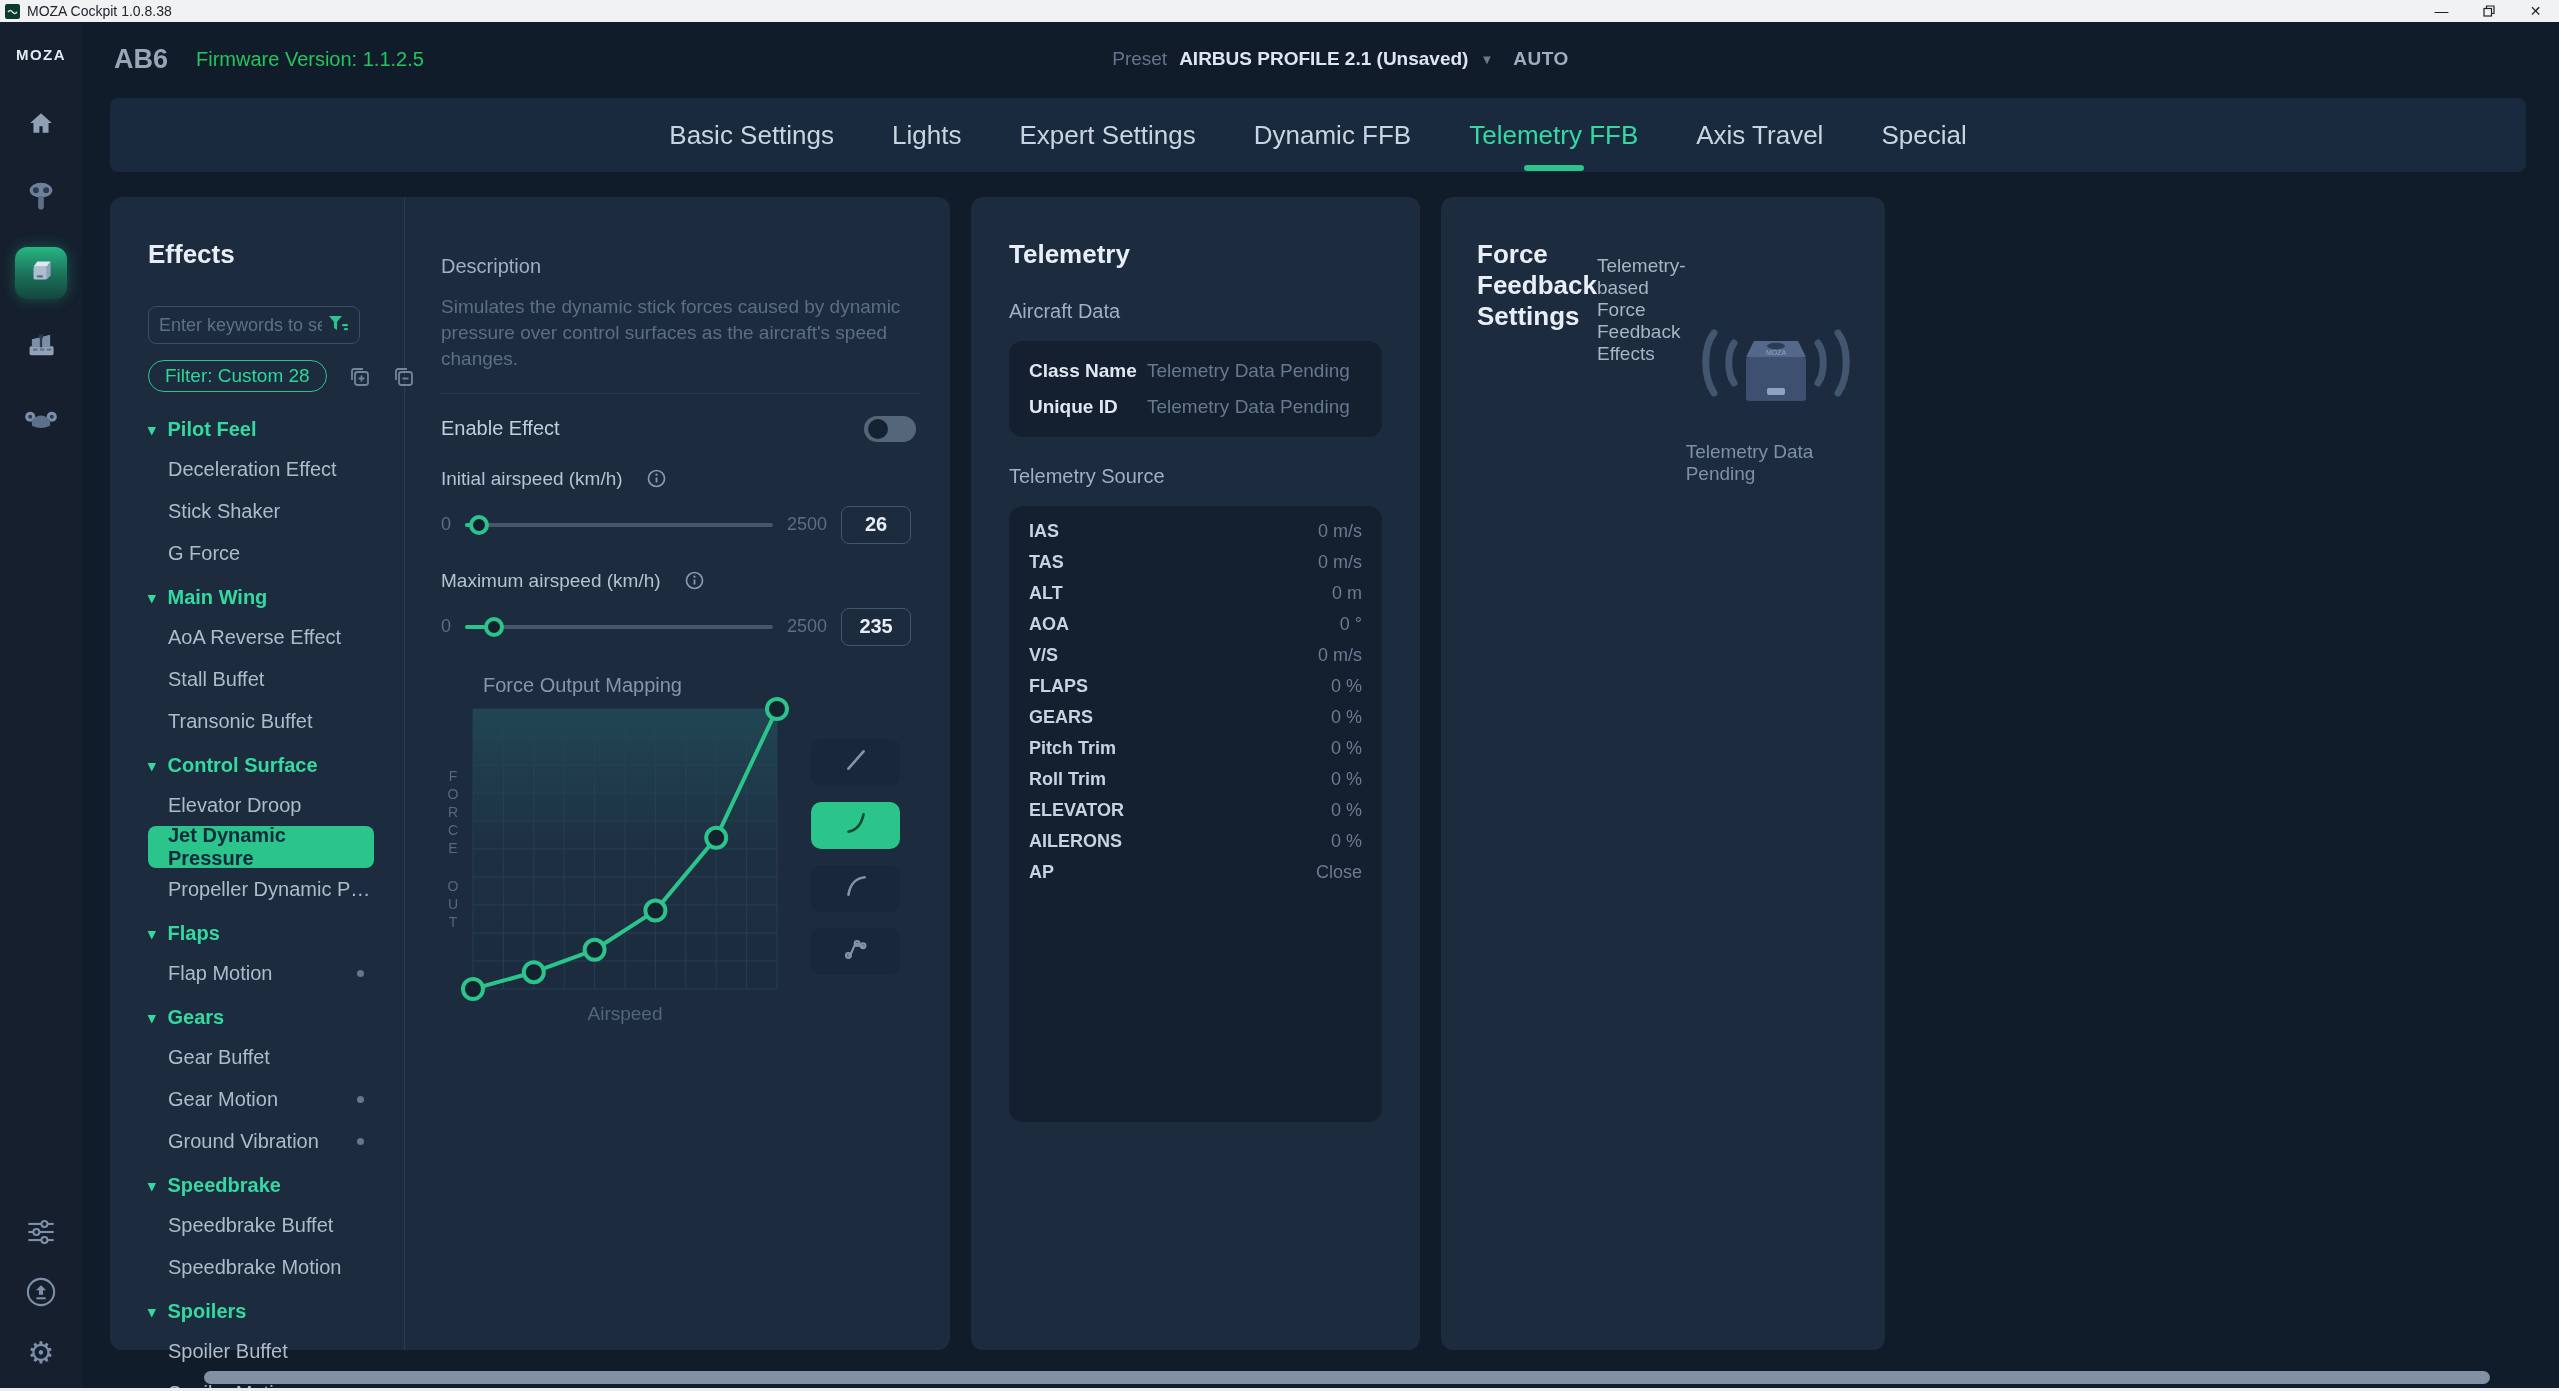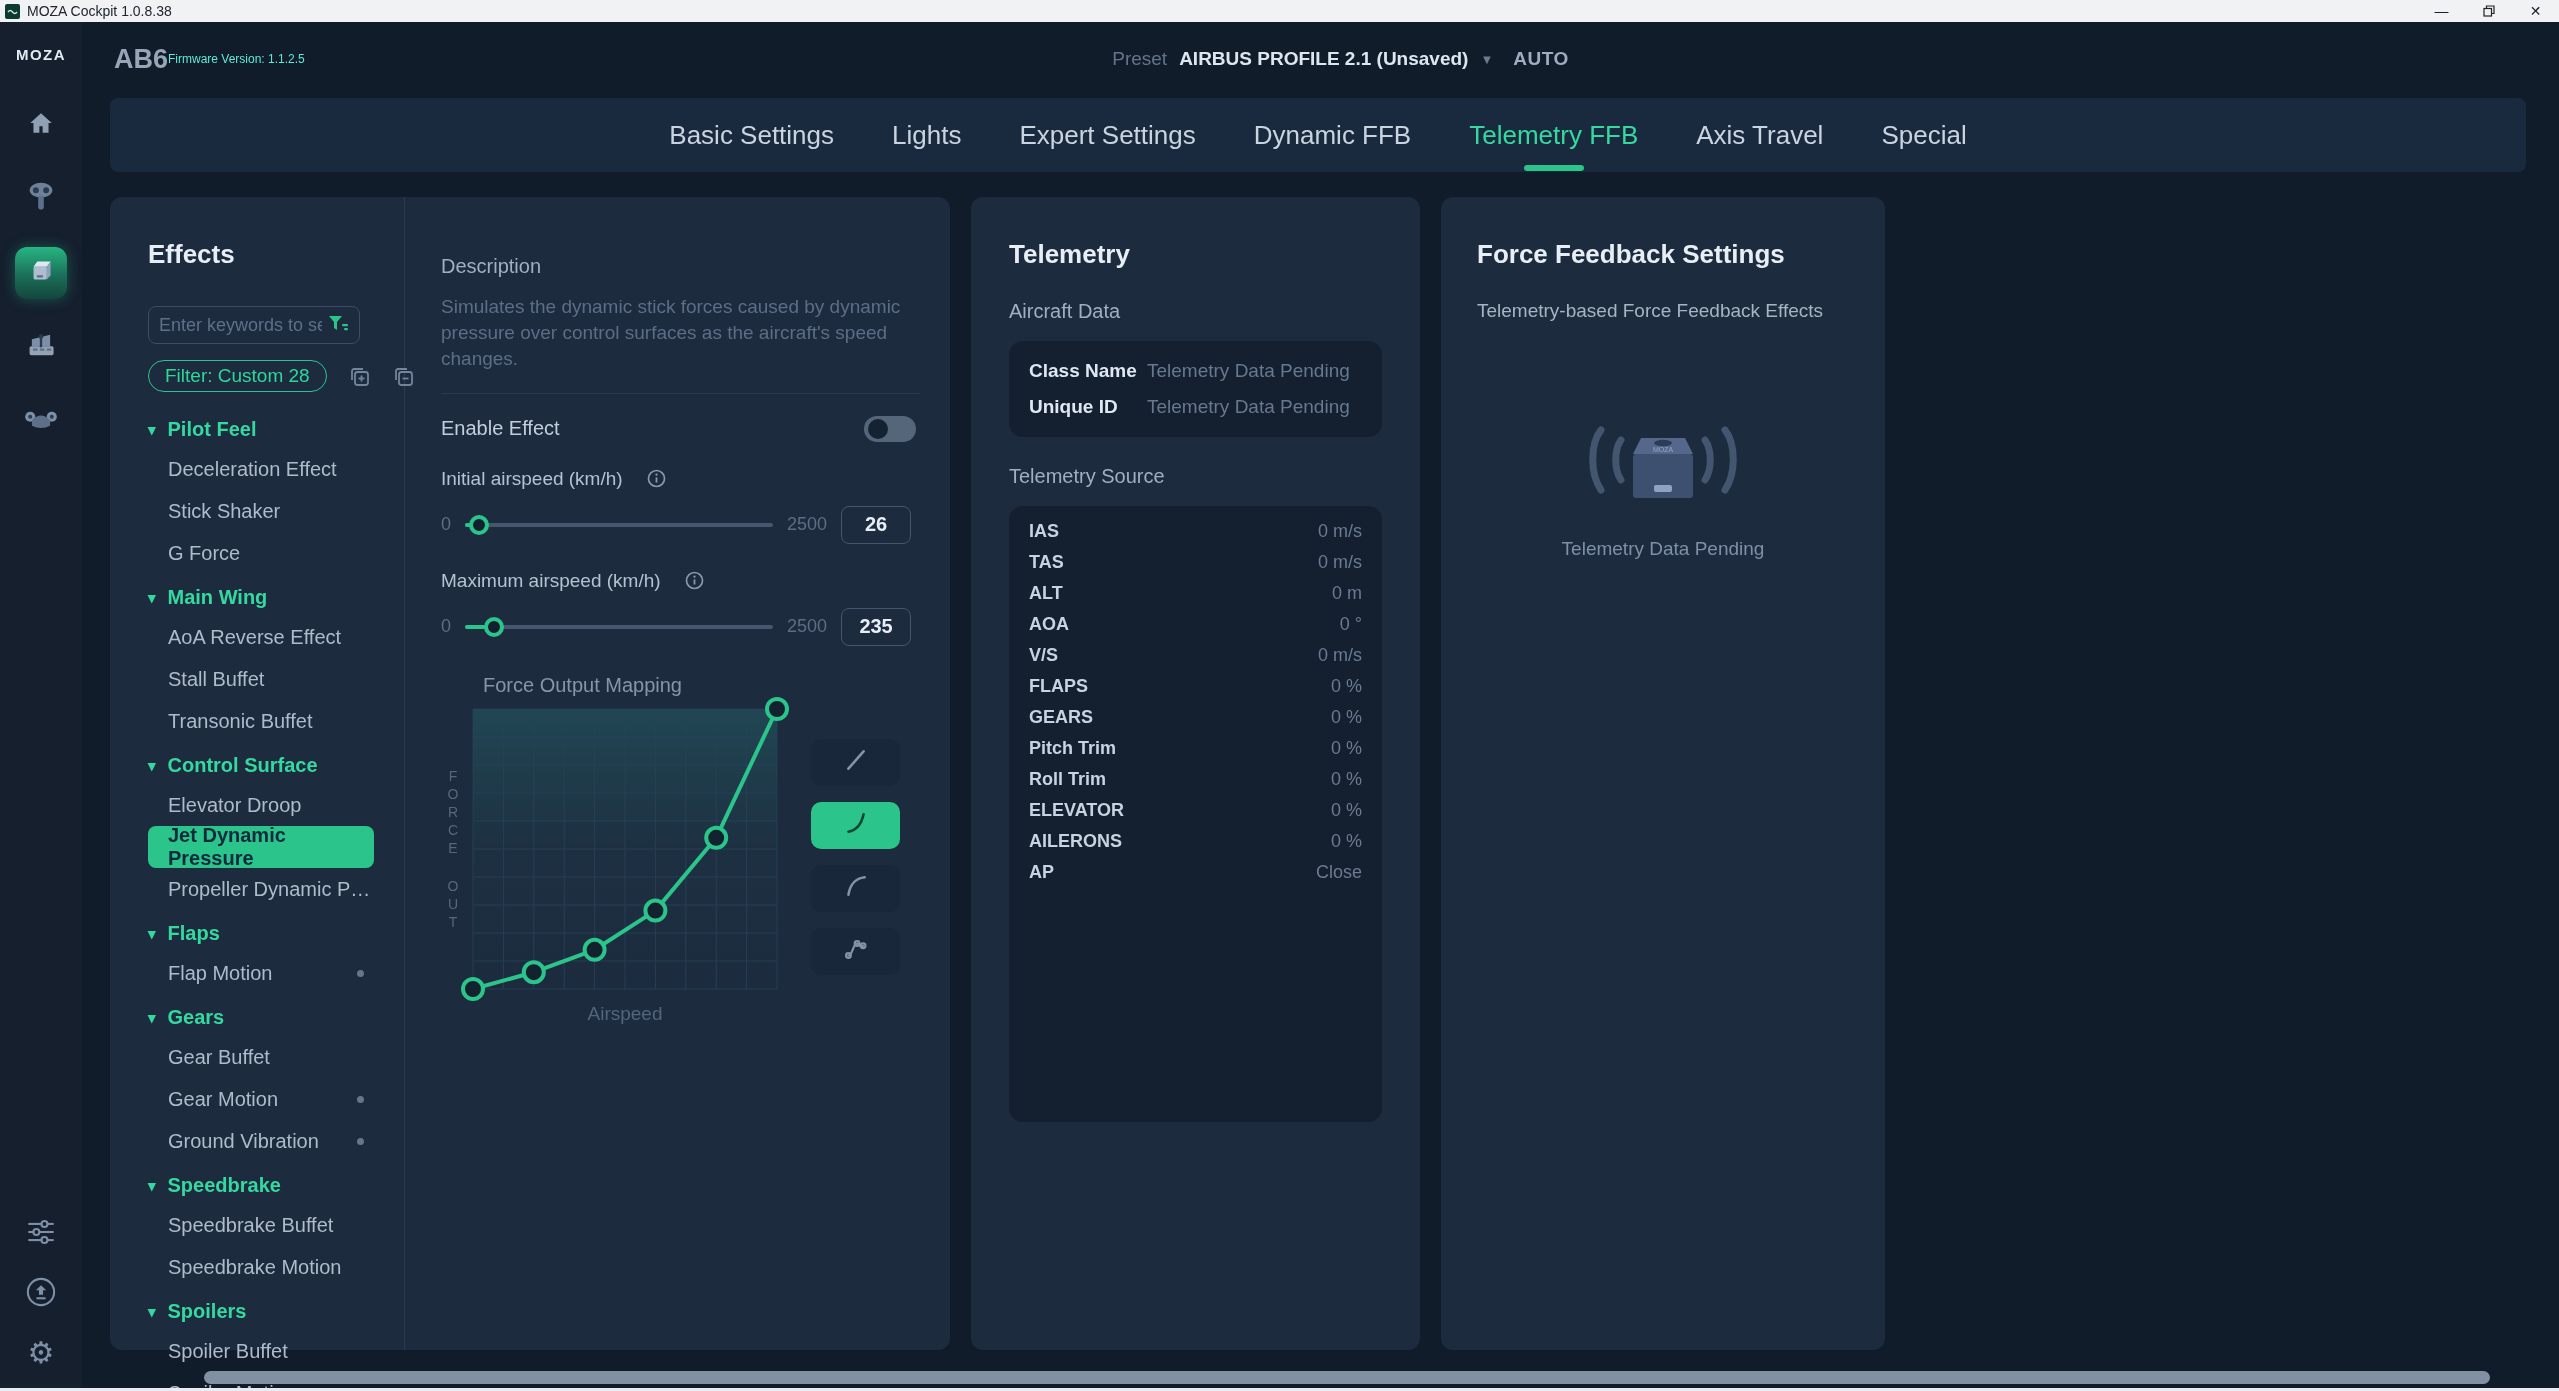--- a/index.html
+++ b/index.html
@@ -24,40 +24,40 @@
   .logo{color:#e2eaf3;font-weight:bold;font-size:15px;letter-spacing:1.5px;margin-bottom:36px;}
   .nav-item{width:52px;height:52px;border-radius:12px;display:flex;align-items:center;justify-content:center;margin-bottom:22px;}
   .nav-item.active{background:linear-gradient(180deg,#27b682 0%,#1b6f58 55%,#14463e 100%);box-shadow:0 0 14px rgba(43,196,138,.35);}
   .side-spacer{flex:1;}
   .side-bottom{display:flex;flex-direction:column;align-items:center;gap:26px;margin-bottom:20px;}
   .gear-glyph{font-size:30px;color:#7e90a8;line-height:1;}
   
   .main{flex:1;position:relative;}
   .topbar{height:74px;display:flex;align-items:center;padding-left:32px;}
   .device-name{font-size:27px;font-weight:bold;color:#97a5b6;}
-  .firmware{font-size:12px;color:#5eead4;}
+  .firmware{margin-left:28px;font-size:20px;color:#22c55e;}
   .preset{position:absolute;left:calc(50% + 20px);transform:translateX(-50%);top:0;height:74px;display:flex;align-items:center;gap:12px;white-space:nowrap;}
   .preset-label{font-size:19px;color:#64748a;}
   .preset-value{font-size:19px;font-weight:bold;color:#dde6f0;}
   .preset-caret{font-size:13px;color:#6b7b90;}
   .auto-label{font-size:19px;font-weight:bold;color:#9fadc0;letter-spacing:.5px;margin-left:8px;}
   
   .tabstrip{margin:2px 33px 0 28px;height:74px;background:var(--strip);border-radius:8px;display:flex;justify-content:center;}
   .tabs{display:flex;gap:54px;align-items:center;}
   .tab{font-size:26px;color:#cad4e0;position:relative;padding:4px 2px;cursor:default;}
   .tab.active{color:var(--accent-text);}
   .tab.active::after{content:'';position:absolute;left:50%;transform:translateX(-50%);bottom:-16px;width:60px;height:6px;border-radius:3px;background:var(--accent);}
   
   .content{position:absolute;top:175px;left:28px;right:0;height:1153px;display:flex;gap:21px;}
   .card{background:var(--card);border-radius:12px;height:1153px;}
   .card1{width:840px;display:flex;}
   .effects-col{width:295px;border-right:1px solid #2b3b52;padding:28px 0 0 38px;}
   .dp-col{flex:1;padding:28px 30px 0 36px;position:relative;}
   .card2{width:449px;padding:28px 38px 0 38px;}
-  .card3{width:444px;padding:28px 36px 0 36px;display:flex;flex-direction:column;}
+  .card3{width:444px;padding:28px 36px 0 36px;display:flex;}
   .panel-title{font-size:26px;color:var(--text);font-weight:600;margin-top:14px;}
   
   .search{margin-top:36px;width:212px;height:38px;border:1px solid var(--border);border-radius:8px;display:flex;align-items:center;padding:0 10px;gap:6px;}
   .search input{flex:1;min-width:0;background:transparent;border:none;outline:none;font-size:18px;color:#c9d4e1;}
   .search input::placeholder{color:#5d7088;}
   .filter-row{margin-top:16px;display:flex;align-items:center;gap:20px;}
   .filter-pill{border:1.5px solid var(--accent);color:#2fd698;font-size:19px;padding:4px 16px;border-radius:16px;white-space:nowrap;}
   .copy-ico{width:24px;height:24px;}
   .effects-list{margin-top:18px;width:226px;}
   .eff-group{display:flex;gap:12px;align-items:center;height:38px;color:var(--accent-text);font-size:20px;font-weight:600;margin-top:4px;}

